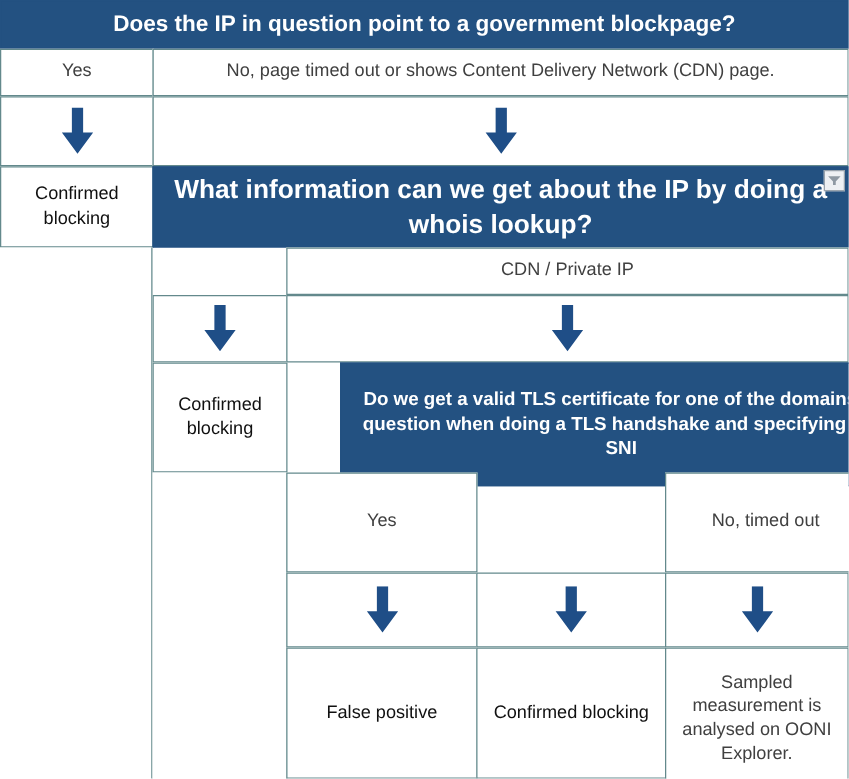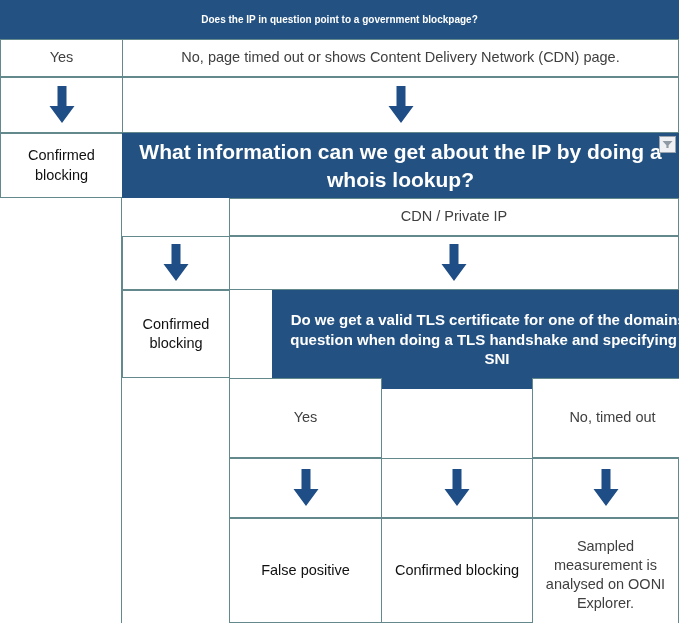--- a/index.html
+++ b/index.html
@@ -90,21 +90,21 @@
   .filter-btn svg { display: block; }
 
   
   .txt { display: block; width: 100%; }
 </style>
 </head>
 <body>
 
 <div id="flow">
 
-  <div class="cell blue" style="left:0px; top:0px; width:679px; height:39px; font-size:10px;">
+  <div class="cell blue" style="left:0px; top:0px; width:679px; height:39px; font-size:18px;">
     <span class="txt">Does the IP in question point to a government blockpage?</span>
   </div>
 
   <div class="cell" style="left:0px; top:39px; width:123px; height:38px;">
     <span class="txt">Yes</span>
   </div>
 
   <div class="cell" style="left:122px; top:39px; width:557px; height:38px;">
     <span class="txt">No, page timed out or shows Content Delivery Network (CDN) page.</span>
   </div>

